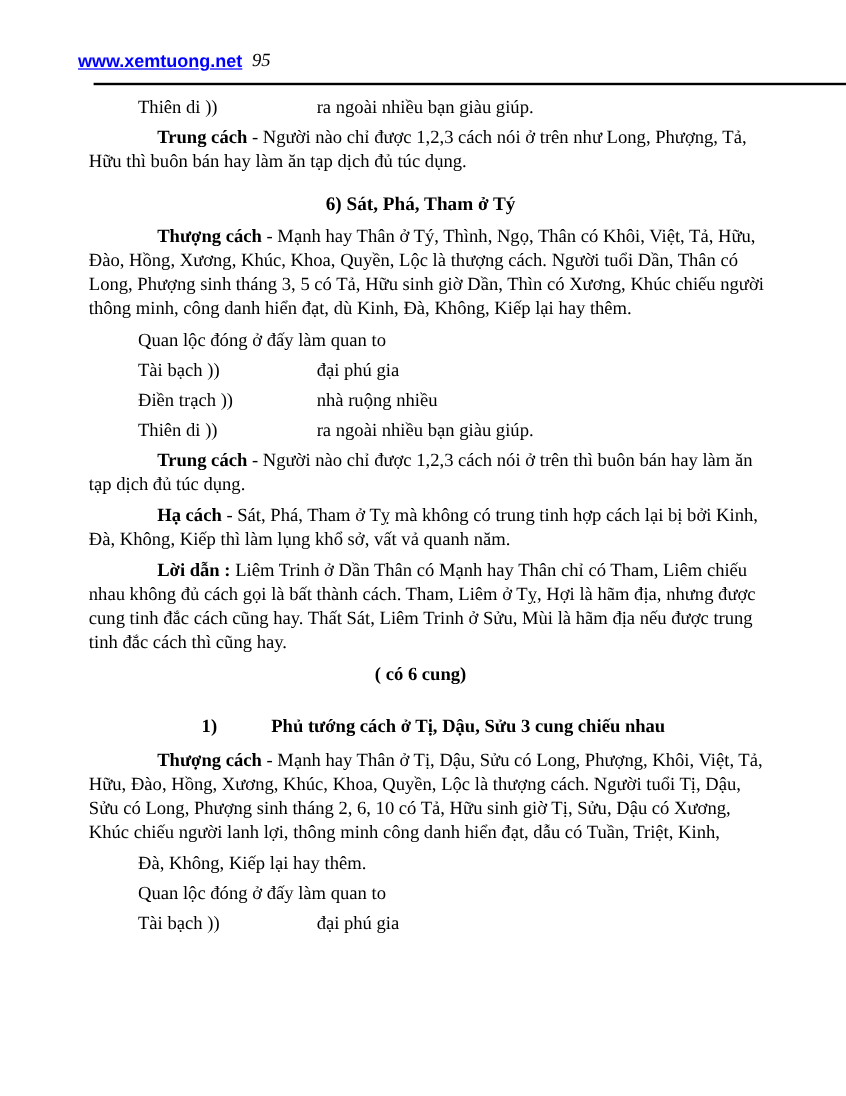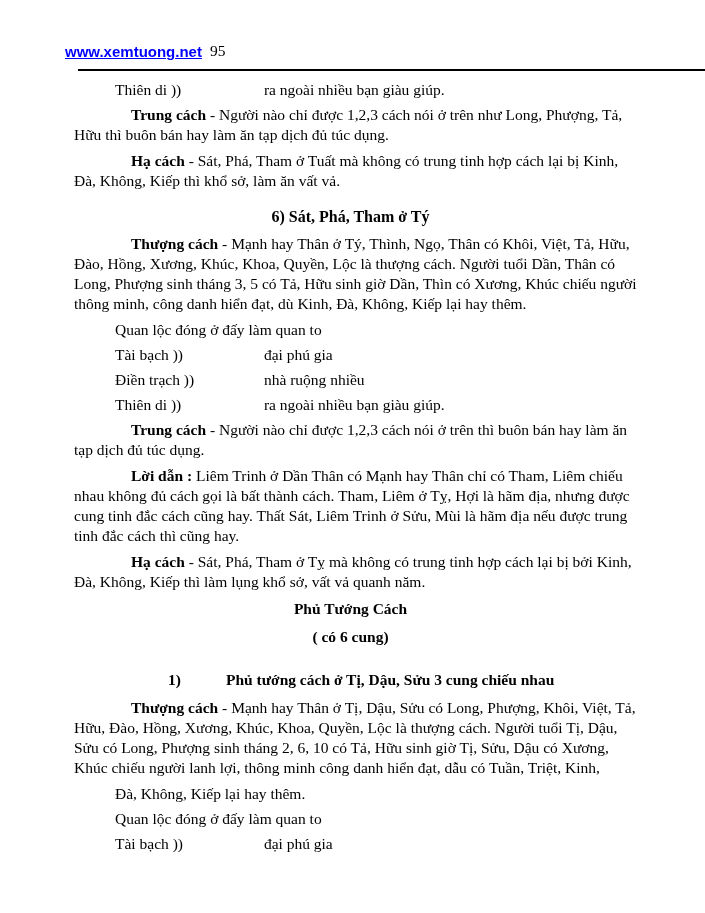--- a/index.html
+++ b/index.html
@@ -24,21 +24,21 @@
   .header-title { font-size: 15.5px; letter-spacing: 0.2px; }
   .header-right { display: flex; align-items: flex-end; gap: 8px; }
   .site-link {
     font-family: "Liberation Sans", sans-serif;
     font-weight: bold;
     font-size: 15px;
     color: #0000ff;
     text-decoration: underline;
     cursor: pointer;
   }
-  .page-number { font-size: 15.5px; }
+  .page-number { font-size: 15.5px; font-style: italic; }
   .header-rule {
     margin: 9px 0 0 78px;
     height: 2px;
     background: #000000;
     width: calc(100% - 78px);
   }
 
   
   .content { padding: 9px 62px 0 58px; }
   .para {
@@ -95,23 +95,20 @@
 
     <div class="kv-line">
       <span class="kv-label">Thiên di ))</span>
       <span class="kv-value">ra ngoài nhiều bạn giàu giúp.</span>
     </div>
 
     <p class="para">
       <span class="lead">Trung cách</span><span> - Người nào chỉ được 1,2,3 cách nói ở trên như Long, Phượng, Tả, Hữu thì buôn bán hay làm ăn tạp dịch đủ túc dụng.</span>
     </p>
 
-    <p class="para">
-      <span class="lead">Hạ cách</span><span> - Sát, Phá, Tham ở Tuất mà không có trung tinh hợp cách lại bị Kinh, Đà, Không, Kiếp thì khổ sở, làm ăn vất vả.</span>
-    </p>
 
     <div class="center-heading">6) Sát, Phá, Tham ở Tý</div>
 
     <p class="para">
       <span class="lead">Thượng cách</span><span> - Mạnh hay Thân ở Tý, Thình, Ngọ, Thân có Khôi, Việt, Tả, Hữu, Đào, Hồng, Xương, Khúc, Khoa, Quyền, Lộc là thượng cách. Người tuổi Dần, Thân có Long, Phượng sinh tháng 3, 5 có Tả, Hữu sinh giờ Dần, Thìn  có Xương, Khúc chiếu người thông minh, công danh hiển đạt, dù Kinh, Đà, Không, Kiếp lại hay thêm.</span>
     </p>
 
     <div class="plain-line">Quan lộc đóng ở đấy làm quan to</div>
 
     <div class="kv-line">
@@ -127,28 +124,27 @@
     <div class="kv-line">
       <span class="kv-label">Thiên di ))</span>
       <span class="kv-value">ra ngoài nhiều bạn giàu giúp.</span>
     </div>
 
     <p class="para">
       <span class="lead">Trung cách</span><span> - Người nào chỉ được 1,2,3 cách nói ở trên thì buôn bán hay làm ăn tạp dịch đủ túc dụng.</span>
     </p>
 
     <p class="para">
+      <span class="lead">Hạ cách</span><span> - Sát, Phá, Tham ở Tỵ mà không có trung tinh hợp cách lại bị bởi Kinh, Đà, Không, Kiếp thì làm lụng khổ sở, vất vả quanh năm.</span>
+    </p>
+
+    <p class="para">
       <span class="lead">Lời dẫn :</span><span> Liêm Trinh ở Dần Thân có Mạnh hay Thân chỉ có Tham, Liêm chiếu nhau không đủ cách gọi là bất thành cách. Tham, Liêm ở Tỵ, Hợi là hãm địa, nhưng được cung tinh đắc cách cũng hay. Thất Sát, Liêm Trinh ở Sửu, Mùi là hãm địa nếu được trung tinh đắc cách thì cũng hay.</span>
     </p>
 
-    <p class="para">
-      <span class="lead">Hạ cách</span><span> - Sát, Phá, Tham ở Tỵ mà không có trung tinh hợp cách lại bị bởi Kinh, Đà, Không, Kiếp thì làm lụng khổ sở, vất vả quanh năm.</span>
-    </p>
-
-    <div class="sub-heading">Phủ Tướng Cách</div>
 
     <div class="sub-heading">( có 6 cung)</div>
 
     <div class="numbered-heading">
       <span class="num">1)</span><span>Phủ tướng cách ở Tị, Dậu, Sửu 3 cung chiếu nhau</span>
     </div>
 
     <p class="para">
       <span class="lead">Thượng cách</span><span> - Mạnh hay Thân ở Tị, Dậu, Sửu có Long, Phượng, Khôi, Việt, Tả, Hữu, Đào, Hồng, Xương, Khúc, Khoa, Quyền, Lộc là thượng cách. Người tuổi Tị, Dậu, Sửu có Long, Phượng sinh tháng 2, 6, 10  có Tả, Hữu sinh giờ Tị, Sửu, Dậu có Xương, Khúc chiếu người lanh lợi, thông minh công danh hiển đạt, dẫu có Tuần, Triệt, Kinh,</span>
     </p>

